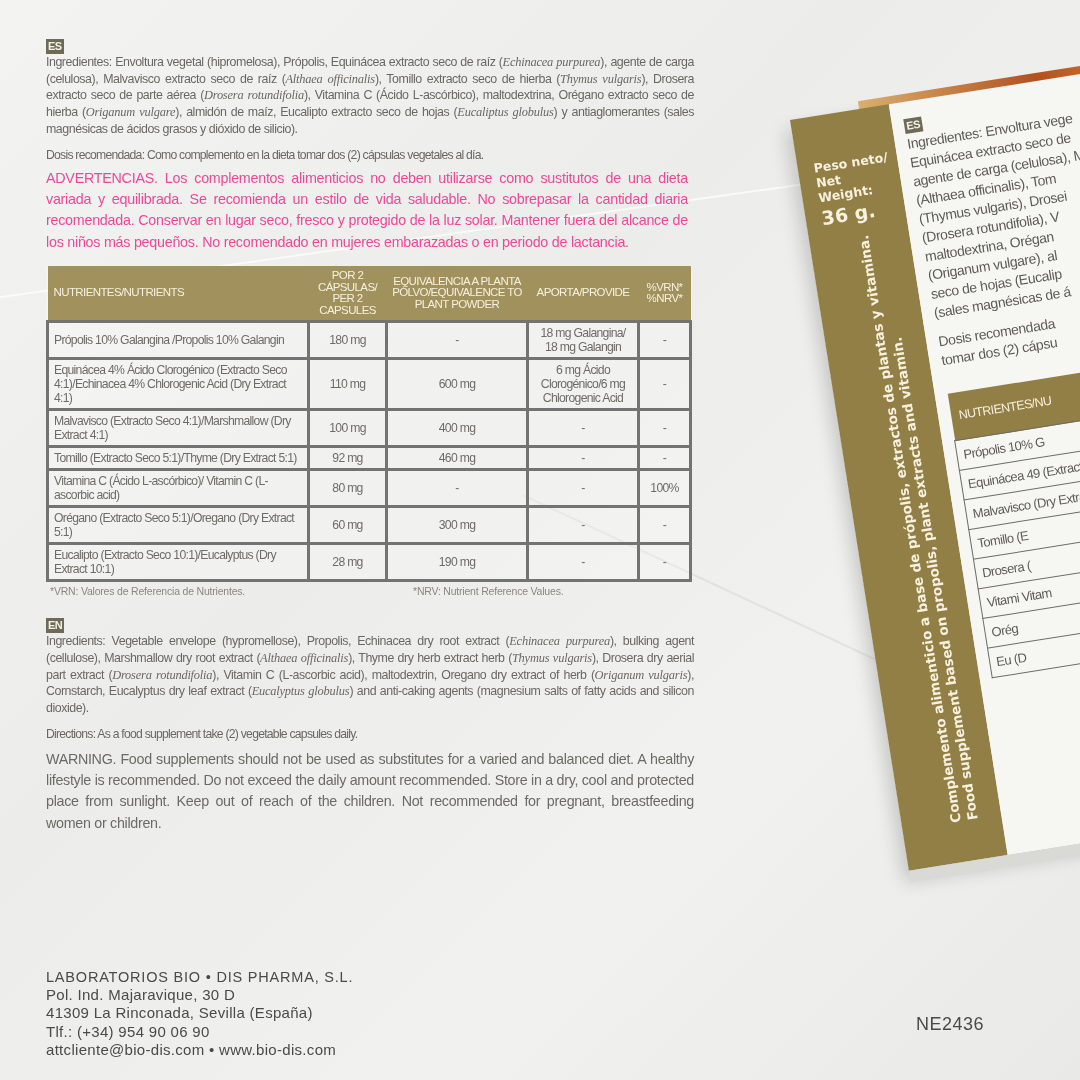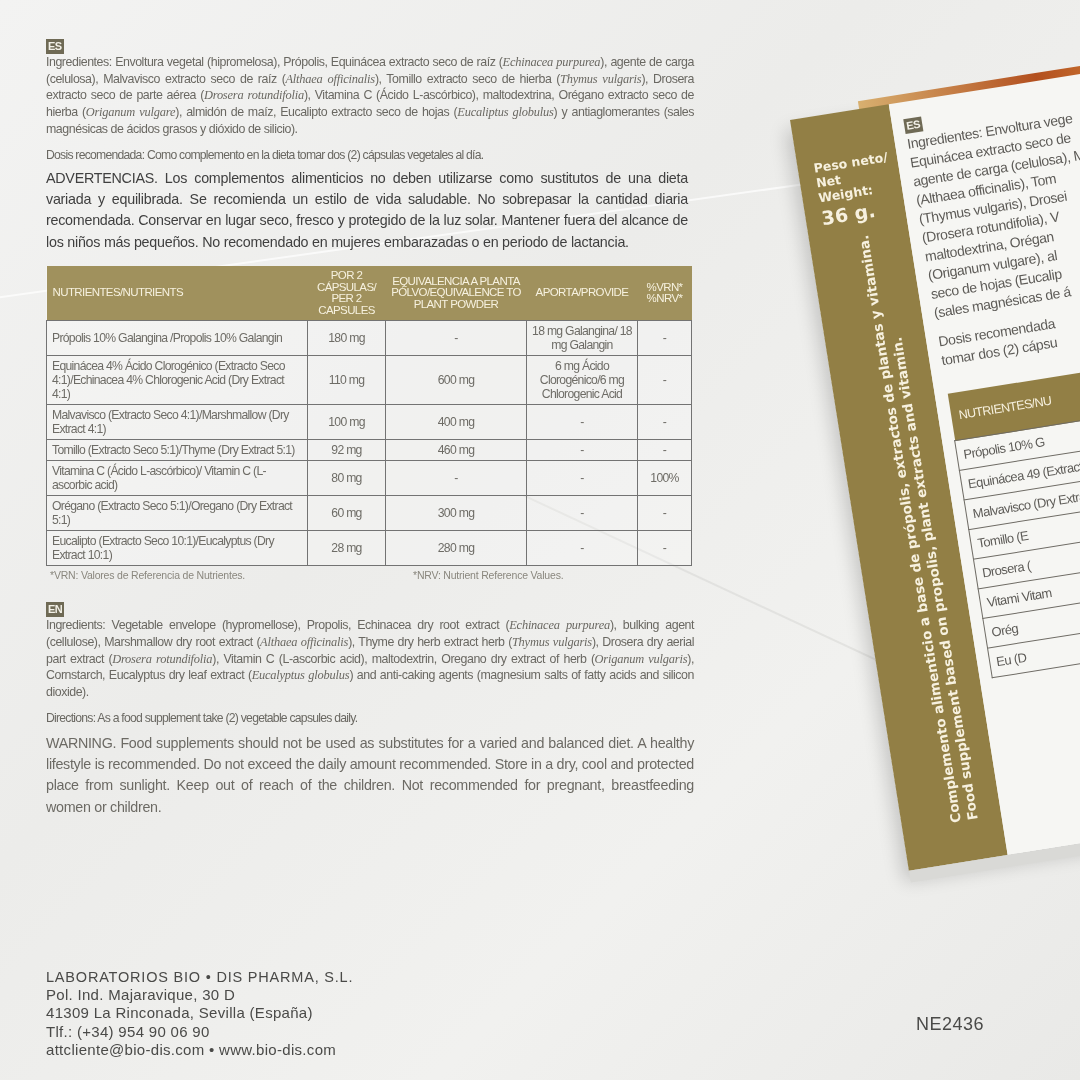--- a/index.html
+++ b/index.html
@@ -12,32 +12,32 @@
   .crease1 { position:absolute; left:-50px; top:240px; width:900px; height:2px; background:rgba(255,255,255,0.7); transform:rotate(-8deg); }
   .crease2 { position:absolute; left:500px; top:600px; width:500px; height:2px; background:rgba(200,200,198,0.35); transform:rotate(25deg); }
   .left { position:absolute; left:46px; top:36px; width:648px; }
   .lang-badge {
     display:inline-block; background:#6f6a55; color:#f3f1e8; font-size:11px; font-weight:bold;
     padding:1px 2px; line-height:13px; letter-spacing:-0.5px;
   }
   .para { font-size:12.4px; line-height:16.7px; text-align:justify; letter-spacing:-0.45px; color:#6a6862; margin:0; }
   .para i { font-family:"Liberation Serif", serif; letter-spacing:-0.2px; }
   .dose { font-size:12.2px; letter-spacing:-0.75px; margin:10px 0 0 0; color:#6a6862; }
-  .warn { font-size:14.3px; line-height:21.4px; text-align:justify; letter-spacing:-0.25px; color:#404040; margin:6px 6px 0 0; }
+  .warn { font-size:14.3px; line-height:21.4px; text-align:justify; letter-spacing:-0.25px; color:#ec4899; margin:6px 6px 0 0; }
   .warn-en { font-size:14.3px; line-height:21.4px; text-align:justify; letter-spacing:-0.3px; color:#6c6a64; margin:8px 0 0 0; }
   table.nut {
     border-collapse:collapse; width:646px; margin-top:13px; font-size:12.2px; letter-spacing:-0.7px;
     color:#6e6c66; background:rgba(255,255,255,0.25);
   }
   table.nut th {
     background:#a0915d; color:#f6f1df; font-weight:normal; font-size:11.5px; line-height:11.5px;
     padding:4px 3px; text-align:center; text-transform:uppercase; letter-spacing:-0.6px;
   }
   table.nut th.first { text-align:left; padding-left:6px; }
-  table.nut td { border:1px solid #737373; padding:3px 5px; text-align:center; line-height:14px; }
+  table.nut td { border:3px solid #737373; padding:3px 5px; text-align:center; line-height:14px; }
   table.nut td.name { text-align:left; }
   .foot { display:flex; font-size:10.5px; color:#8a877e; margin-top:3px; letter-spacing:-0.2px;gap:23px; }
   .foot span:first-child { width:340px; padding-left:4px; }
   .company { position:absolute; left:46px; top:968px; font-family:"Liberation Sans", sans-serif; font-size:15px; line-height:18.2px; color:#4a4a48; letter-spacing:0.3px; }
   .company .name { letter-spacing:0.8px; font-size:14.5px; }
   .code { position:absolute; left:916px; top:1014px; font-family:"Liberation Sans", sans-serif; font-size:18px; color:#4a4a48; letter-spacing:0.5px; }
 
   
   .box {
     position:absolute; left:790px; top:120px; width:420px; height:760px;
@@ -120,21 +120,21 @@
         <tr>
           <td class="name">Orégano (Extracto Seco 5:1)/Oregano (Dry Extract 5:1)</td>
           <td>60 mg</td>
           <td>300 mg</td>
           <td>-</td>
           <td>-</td>
         </tr>
         <tr>
           <td class="name">Eucalipto (Extracto Seco 10:1)/Eucalyptus (Dry Extract 10:1)</td>
           <td>28 mg</td>
-          <td>280 mg</td>
+          <td>190 mg</td>
           <td>-</td>
           <td>-</td>
         </tr>
       </tbody>
   </table>
   <div class="foot">
     <span>*VRN: Valores de Referencia de Nutrientes.</span>
     <span>*NRV: Nutrient Reference Values.</span>
   </div>
 

